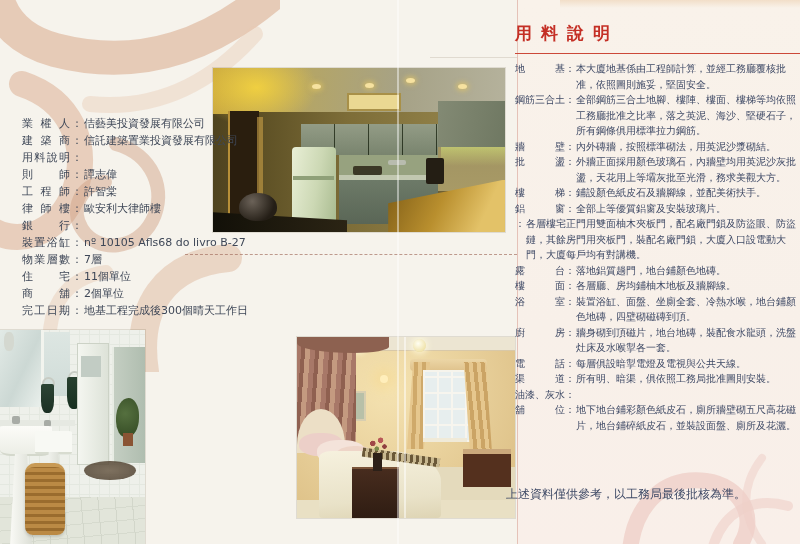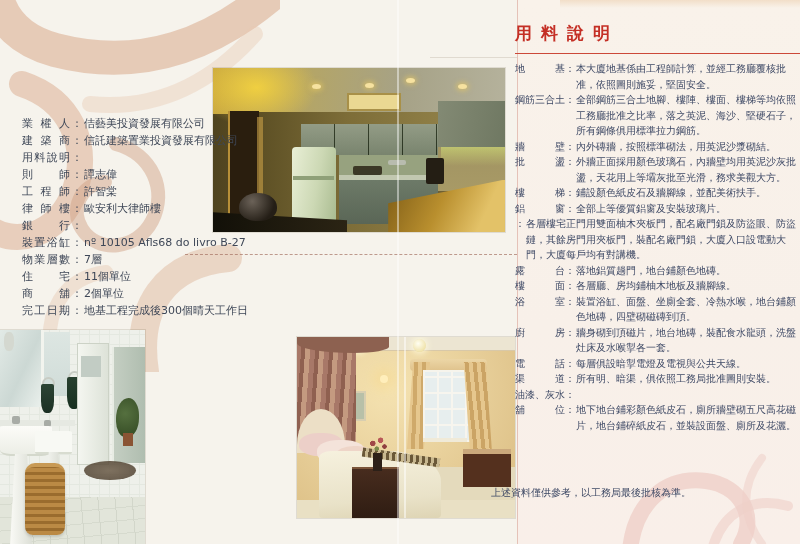--- a/index.html
+++ b/index.html
@@ -145,22 +145,22 @@
   
   .spec-title-wrap{position:absolute;left:515px;top:22px;width:285px;z-index:10;
      border-bottom:1px solid #cc4838;padding-bottom:8px;}
   .spec-title{margin:0;font-size:17px;font-weight:bold;letter-spacing:9px;color:#c42f25;}
   .spec-items{position:absolute;left:515px;top:61px;width:282px;z-index:10;
      font-size:10px;line-height:15.5px;color:#3f4a66;}
   .srow{display:flex;}
   .slbl{flex:none;width:50px;text-align:justify;text-align-last:justify;}
   .scolon{flex:none;width:11px;}
   .stxt{flex:1;}
-  .spec-footer{position:absolute;left:491px;top:486px;width:282px;z-index:10;
-     font-size:10px;color:#3f4a66;}
+  .spec-footer{position:absolute;left:506px;top:486px;width:282px;z-index:10;
+     font-size:12px;color:#3f4a66;}
 </style>
 </head>
 <body>
 
 <div class="page">
 
   <div class="right-bg"></div>
   <div class="edge-top"></div>
 
   <svg class="orn orn-tl" viewBox="0 0 290 380">

